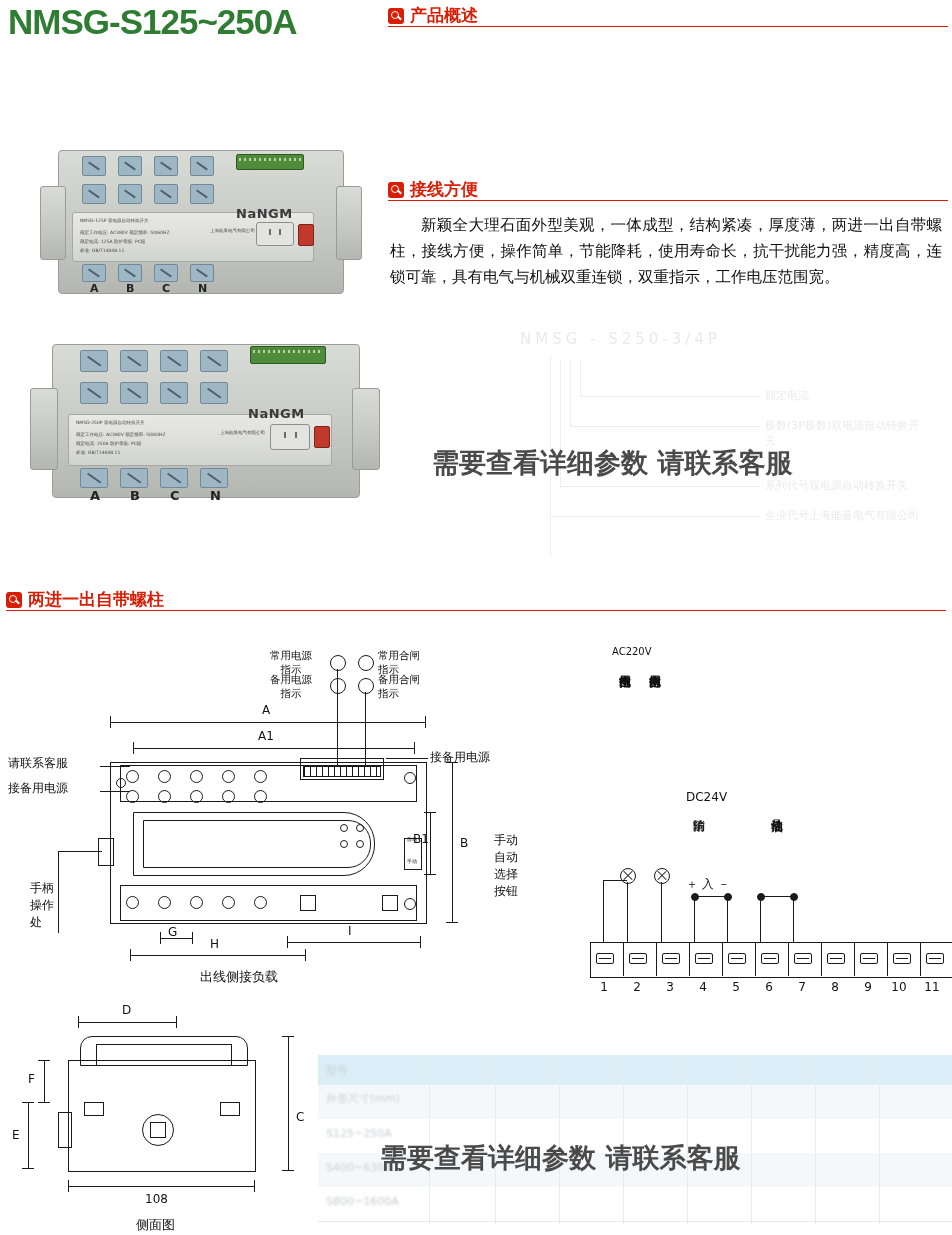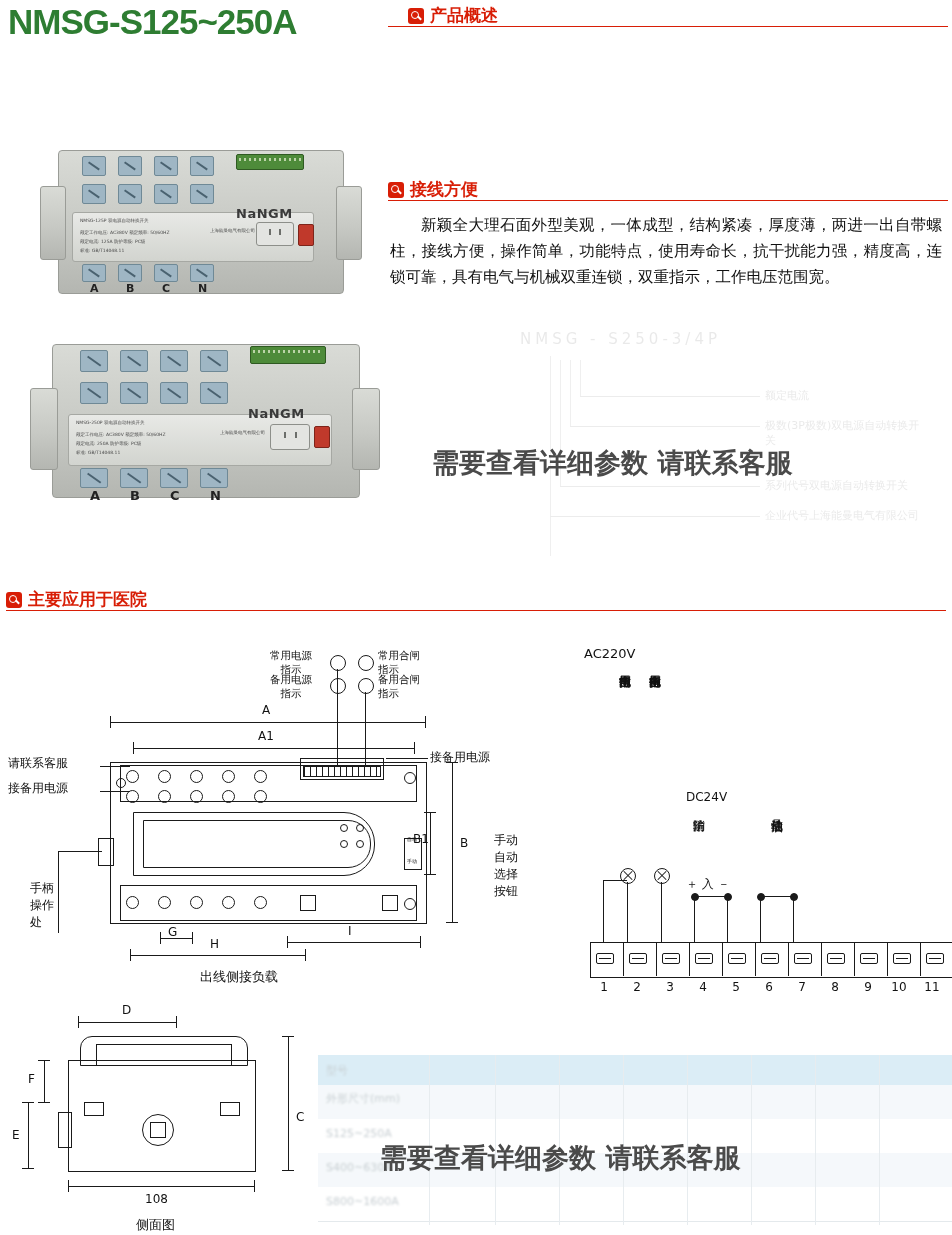--- a/index.html
+++ b/index.html
@@ -119,32 +119,32 @@
   .tbl-ghost .cell{position:absolute;border-right:1px solid #d5dde2;}
   .blurtxt{position:absolute;color:#9aa7ae;font-size:9px;filter:blur(1.1px);}
 </style>
 </head>
 <body>
 
 <div class="page">
 
   <div class="title-main">NMSG-S125~250A</div>
 
-  <div class="sec-head" style="left:408px;top:4px;font-family:Liberation Mono, monospace;">
+  <div class="sec-head" style="left:388px;top:4px;font-family:Liberation Mono, monospace;">
     <span class="badge"></span>
     <span class="txt">产品概述</span>
   </div>
   <div class="sec-underline" style="left:388px;top:26px;width:560px;"></div>
 
   <div class="sec-head" style="left:388px;top:178px;">
     <span class="badge"></span>
     <span class="txt">接线方便</span>
   </div>
   <div class="sec-underline" style="left:388px;top:200px;width:560px;"></div>
-  <div class="body-text" style="left:390px;top:212px;width:552px;">新颖全大理石面外型美观，一体成型，结构紧凑，厚度薄，两进一出自带螺柱，接线方便，操作简单，功能特点，使用寿命长，抗干扰能力强，精度高，连锁可靠，具有电气与机械双重连锁，双重指示，工作电压范围宽。</div>
+  <div class="body-text" style="left:390px;top:212px;width:552px;">新颖全大理石面外型美观，一体成型，结构紧凑，厚度薄，两进一出自带螺柱，接线方便，操作简单，节能降耗，使用寿命长，抗干扰能力强，精度高，连锁可靠，具有电气与机械双重连锁，双重指示，工作电压范围宽。</div>
 
   <div class="ghost-diagram" style="left:430px;top:330px;width:500px;height:240px;">
     <div class="ghost-txt" style="left:90px;top:0px;font-size:15px;letter-spacing:4px;">NMSG - S250-3/4P</div>
     <div class="ghost-line" style="left:120px;top:26px;width:1px;height:200px;background:#aaa;"></div>
     <div class="ghost-line" style="left:150px;top:30px;width:1px;height:36px;background:#aaa;"></div>
     <div class="ghost-line" style="left:150px;top:66px;width:180px;"></div>
     <div class="ghost-txt" style="left:335px;top:58px;">额定电流</div>
     <div class="ghost-line" style="left:140px;top:30px;width:1px;height:66px;background:#aaa;"></div>
     <div class="ghost-line" style="left:140px;top:96px;width:190px;"></div>
     <div class="ghost-txt" style="left:335px;top:88px;">极数(3P极数)双电源自动转换开关</div>
@@ -232,21 +232,21 @@
     <div class="term" style="left:170px;top:138px;width:26px;height:18px;"></div>
 
     <div class="lbl-letter" style="left:60px;top:158px;font-size:13px;">A</div>
     <div class="lbl-letter" style="left:100px;top:158px;font-size:13px;">B</div>
     <div class="lbl-letter" style="left:140px;top:158px;font-size:13px;">C</div>
     <div class="lbl-letter" style="left:180px;top:158px;font-size:13px;">N</div>
   </div>
 
   <div class="sec-head" style="left:6px;top:588px;">
     <span class="badge"></span>
-    <span class="txt">主要应用于医院</span>
+    <span class="txt">两进一出自带螺柱</span>
   </div>
   <div class="sec-underline" style="left:6px;top:610px;width:940px;"></div>
 
   <div class="dim-txt small" style="left:262px;top:648px;text-align:center;width:58px;line-height:14px;">常用电源<br>指示</div>
   <div class="circle" style="left:330px;top:655px;width:14px;height:14px;"></div>
   <div class="circle" style="left:358px;top:655px;width:14px;height:14px;"></div>
   <div class="dim-txt small" style="left:378px;top:648px;width:58px;line-height:14px;">常用合闸<br>指示</div>
 
   <div class="dim-txt small" style="left:262px;top:672px;text-align:center;width:58px;line-height:14px;">备用电源<br>指示</div>
   <div class="circle" style="left:330px;top:678px;width:14px;height:14px;"></div>
@@ -376,21 +376,21 @@
   <div class="ln lnh" style="left:282px;top:1036px;width:12px;"></div>
   <div class="ln lnh" style="left:282px;top:1170px;width:12px;"></div>
   <div class="dim-txt" style="left:296px;top:1110px;">C</div>
 
   <div class="ln lnh" style="left:68px;top:1186px;width:186px;"></div>
   <div class="ln lnv" style="left:68px;top:1180px;height:12px;"></div>
   <div class="ln lnv" style="left:254px;top:1180px;height:12px;"></div>
   <div class="dim-txt" style="left:145px;top:1192px;">108</div>
   <div class="dim-txt" style="left:136px;top:1216px;font-size:13px;">侧面图</div>
 
-  <div class="dim-txt" style="left:584px;top:646px;font-size:13px;">AC220V</div>
+  <div class="dim-txt" style="left:612px;top:646px;font-size:10px;">AC220V</div>
   <div class="v-txt" style="left:618px;top:666px;height:200px;">常用电源合闸指示</div>
   <div class="v-txt" style="left:648px;top:666px;height:200px;">备用电源合闸指示</div>
 
   <div class="dim-txt" style="left:686px;top:790px;font-size:12px;">DC24V</div>
   <div class="v-txt" style="left:692px;top:810px;height:60px;">消防输</div>
   <div class="dim-txt" style="left:686px;top:876px;font-size:12px;">＋ 入 －</div>
 
   <div class="v-txt" style="left:770px;top:810px;height:90px;">油机启动信号</div>
 
   <div class="lamp" style="left:620px;top:868px;"></div>

